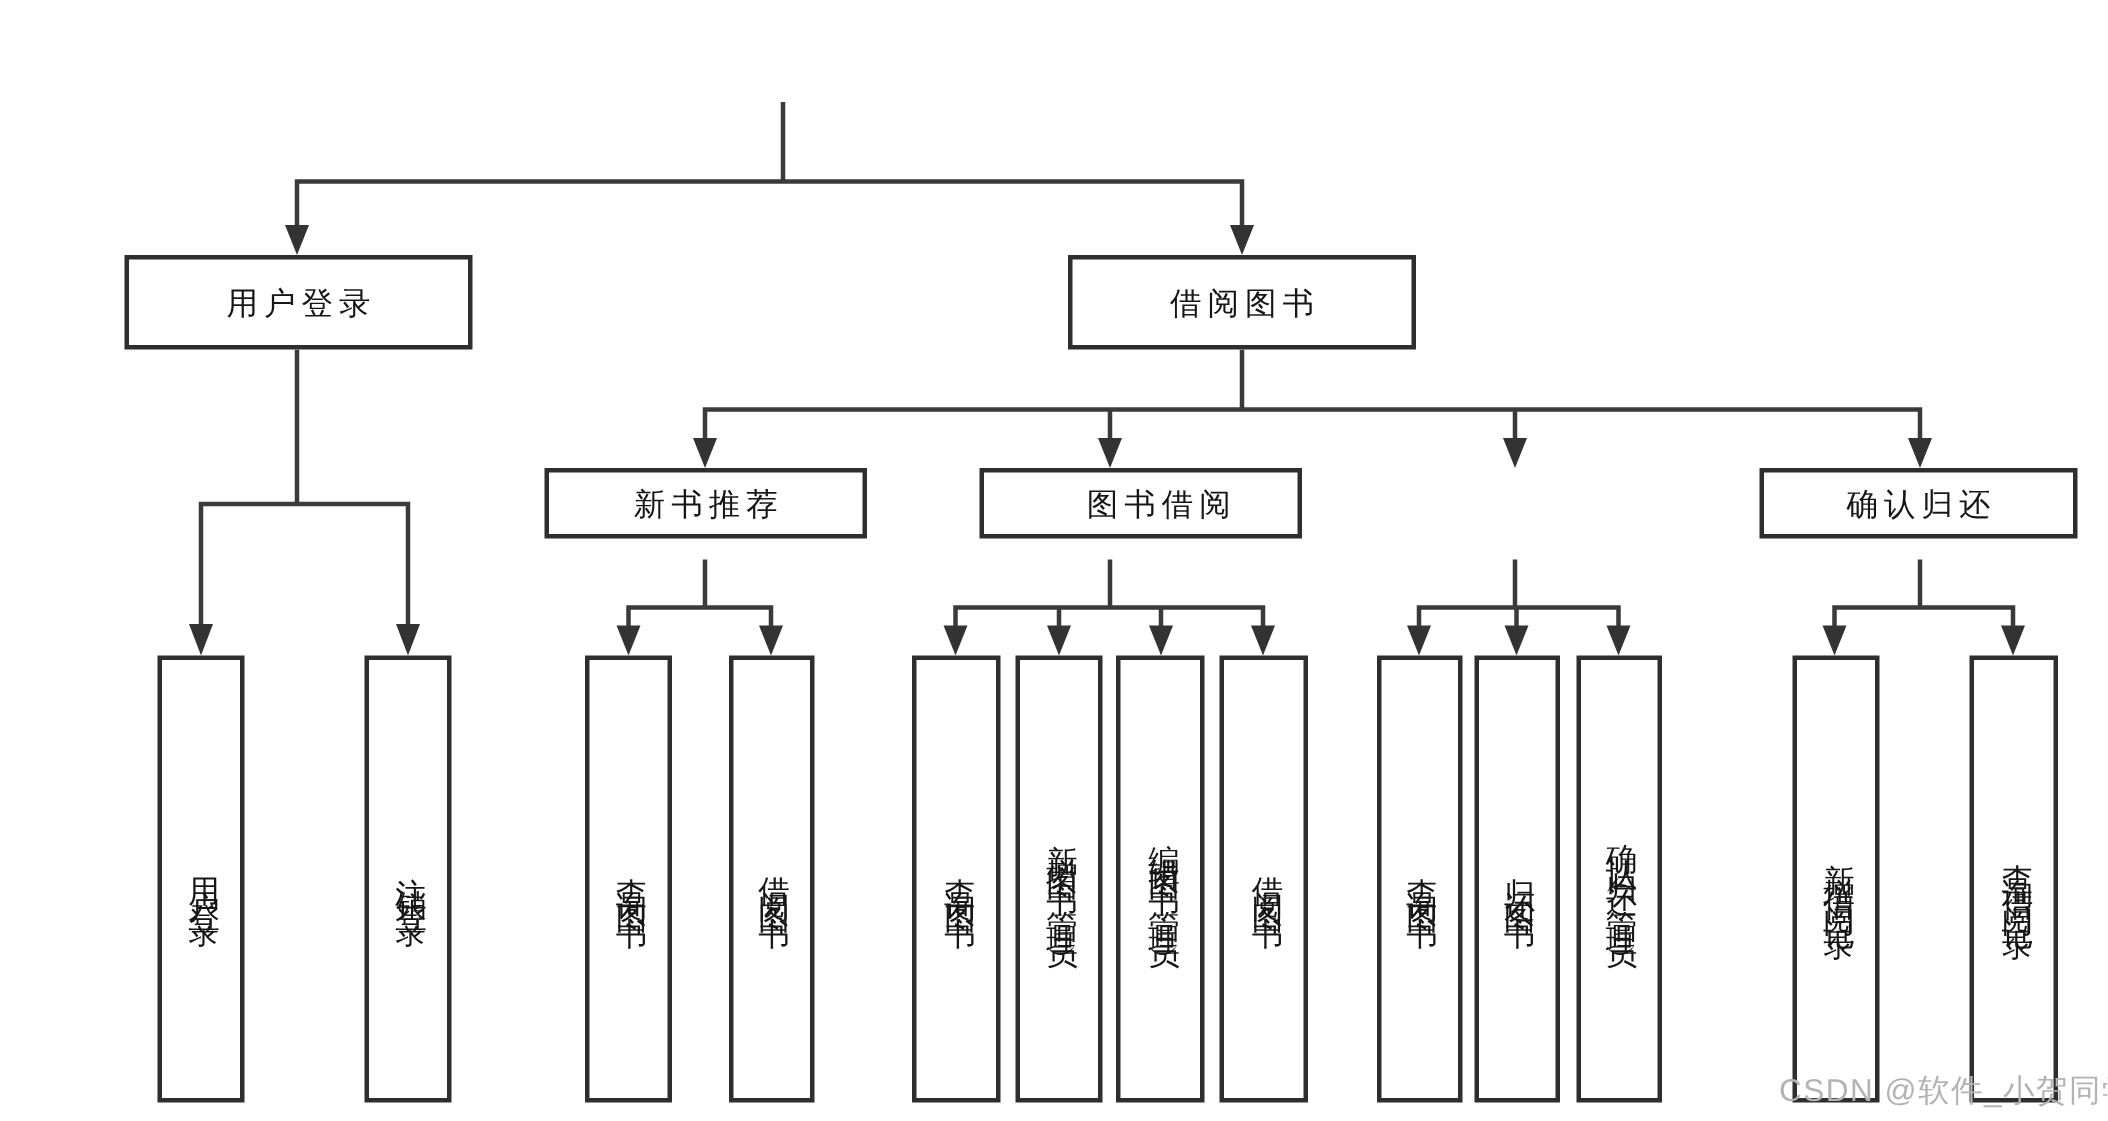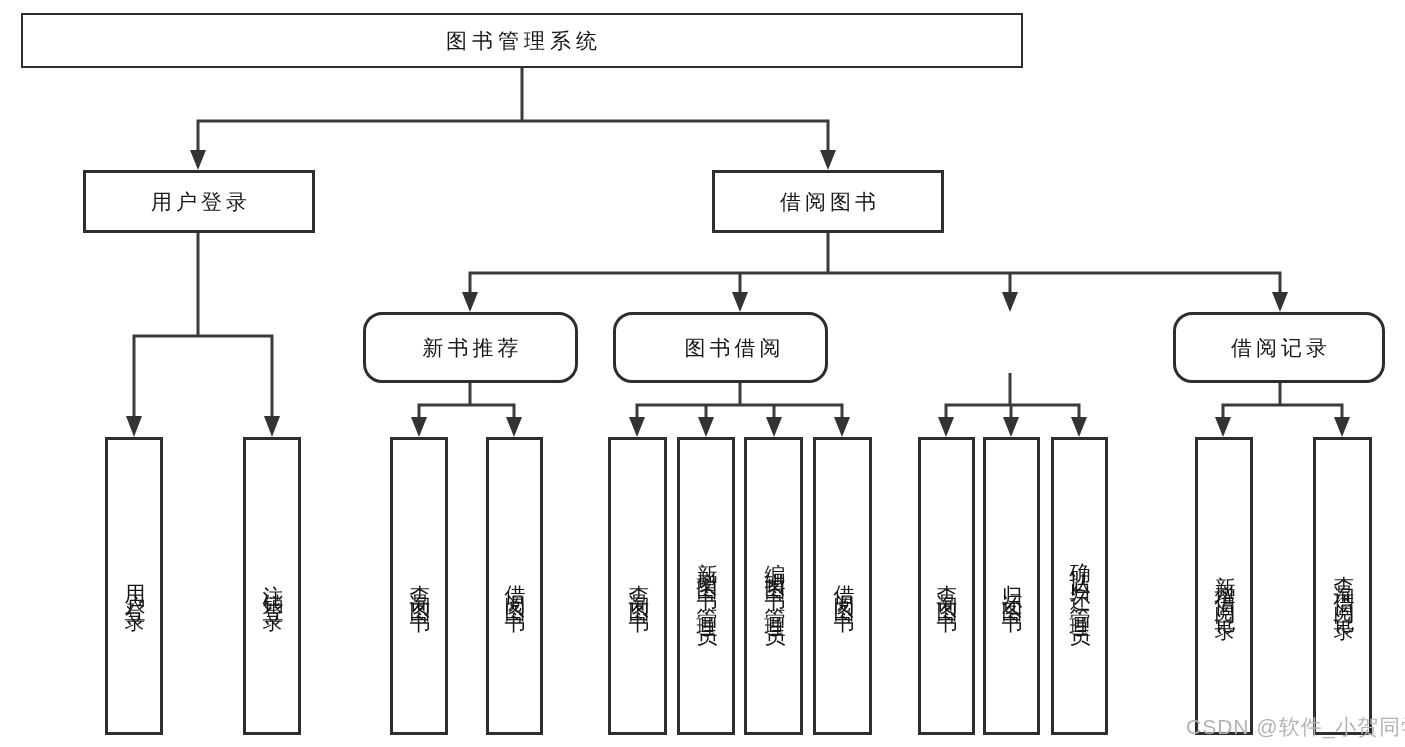--- a/index.html
+++ b/index.html
@@ -46,21 +46,21 @@
     white-space: nowrap;
   }
 
   .box-root {
     left: 21px; top: 13px; width: 1002px; height: 55px;
     border-width: 2px;
     letter-spacing: 5px;
   }
 
   .lvl2 { top: 170px; width: 232px; height: 63px; }
-  .lvl3 { top: 312px; height: 71px; border-radius: 19px; }
+  .lvl3 { top: 312px; height: 47px; }
 
   .vbox {
     position: absolute;
     top: 437px;
     height: 298px;
     background: #ffffff;
     border: 3px solid #2e2e2e;
     color: #161616;
     writing-mode: vertical-rl;
     text-orientation: mixed;
@@ -121,28 +121,27 @@
       <path class="arrow" d="M1003 417 L1019 417 L1011 437 Z"></path>
       <path class="arrow" d="M1071 417 L1087 417 L1079 437 Z"></path>
     </g>
     <g>
       <path class="line" d="M1280 373 V405 M1221.5 405 H1343.5 M1223 405 V421 M1342 405 V421"></path>
       <path class="arrow" d="M1215 417 L1231 417 L1223 437 Z"></path>
       <path class="arrow" d="M1334 417 L1350 417 L1342 437 Z"></path>
     </g>
   </svg>
 
-  <div class="box hbox box-root">图书管理系统</div>
 
   <div class="box hbox lvl2" style="left:83px;">用户登录</div>
   <div class="box hbox lvl2" style="left:712px;">借阅图书</div>
 
   <div class="box hbox lvl3" style="left:363px;width:215px;">新书推荐</div>
-  <div class="box hbox lvl3" style="left:613px;width:215px;padding-left:24px;">图书借阅</div>
-  <div class="box hbox lvl3" style="left:1173px;width:212px;">借阅记录</div>
+  <div class="box hbox lvl3" style="left:653px;width:215px;padding-left:24px;">图书借阅</div>
+  <div class="box hbox lvl3" style="left:1173px;width:212px;">确认归还</div>
 
   <div class="vbox" style="left:105px;width:58px;">用户登录</div>
   <div class="vbox" style="left:243px;width:58px;">注销登录</div>
 
   <div class="vbox" style="left:390px;width:58px;">查询图书</div>
   <div class="vbox" style="left:486px;width:57px;">借阅图书</div>
 
   <div class="vbox" style="left:608px;width:59px;">查询图书</div>
   <div class="vbox" style="left:677px;width:58px;">新增图书（管理员）</div>
   <div class="vbox" style="left:744px;width:59px;">编辑图书（管理员）</div>

